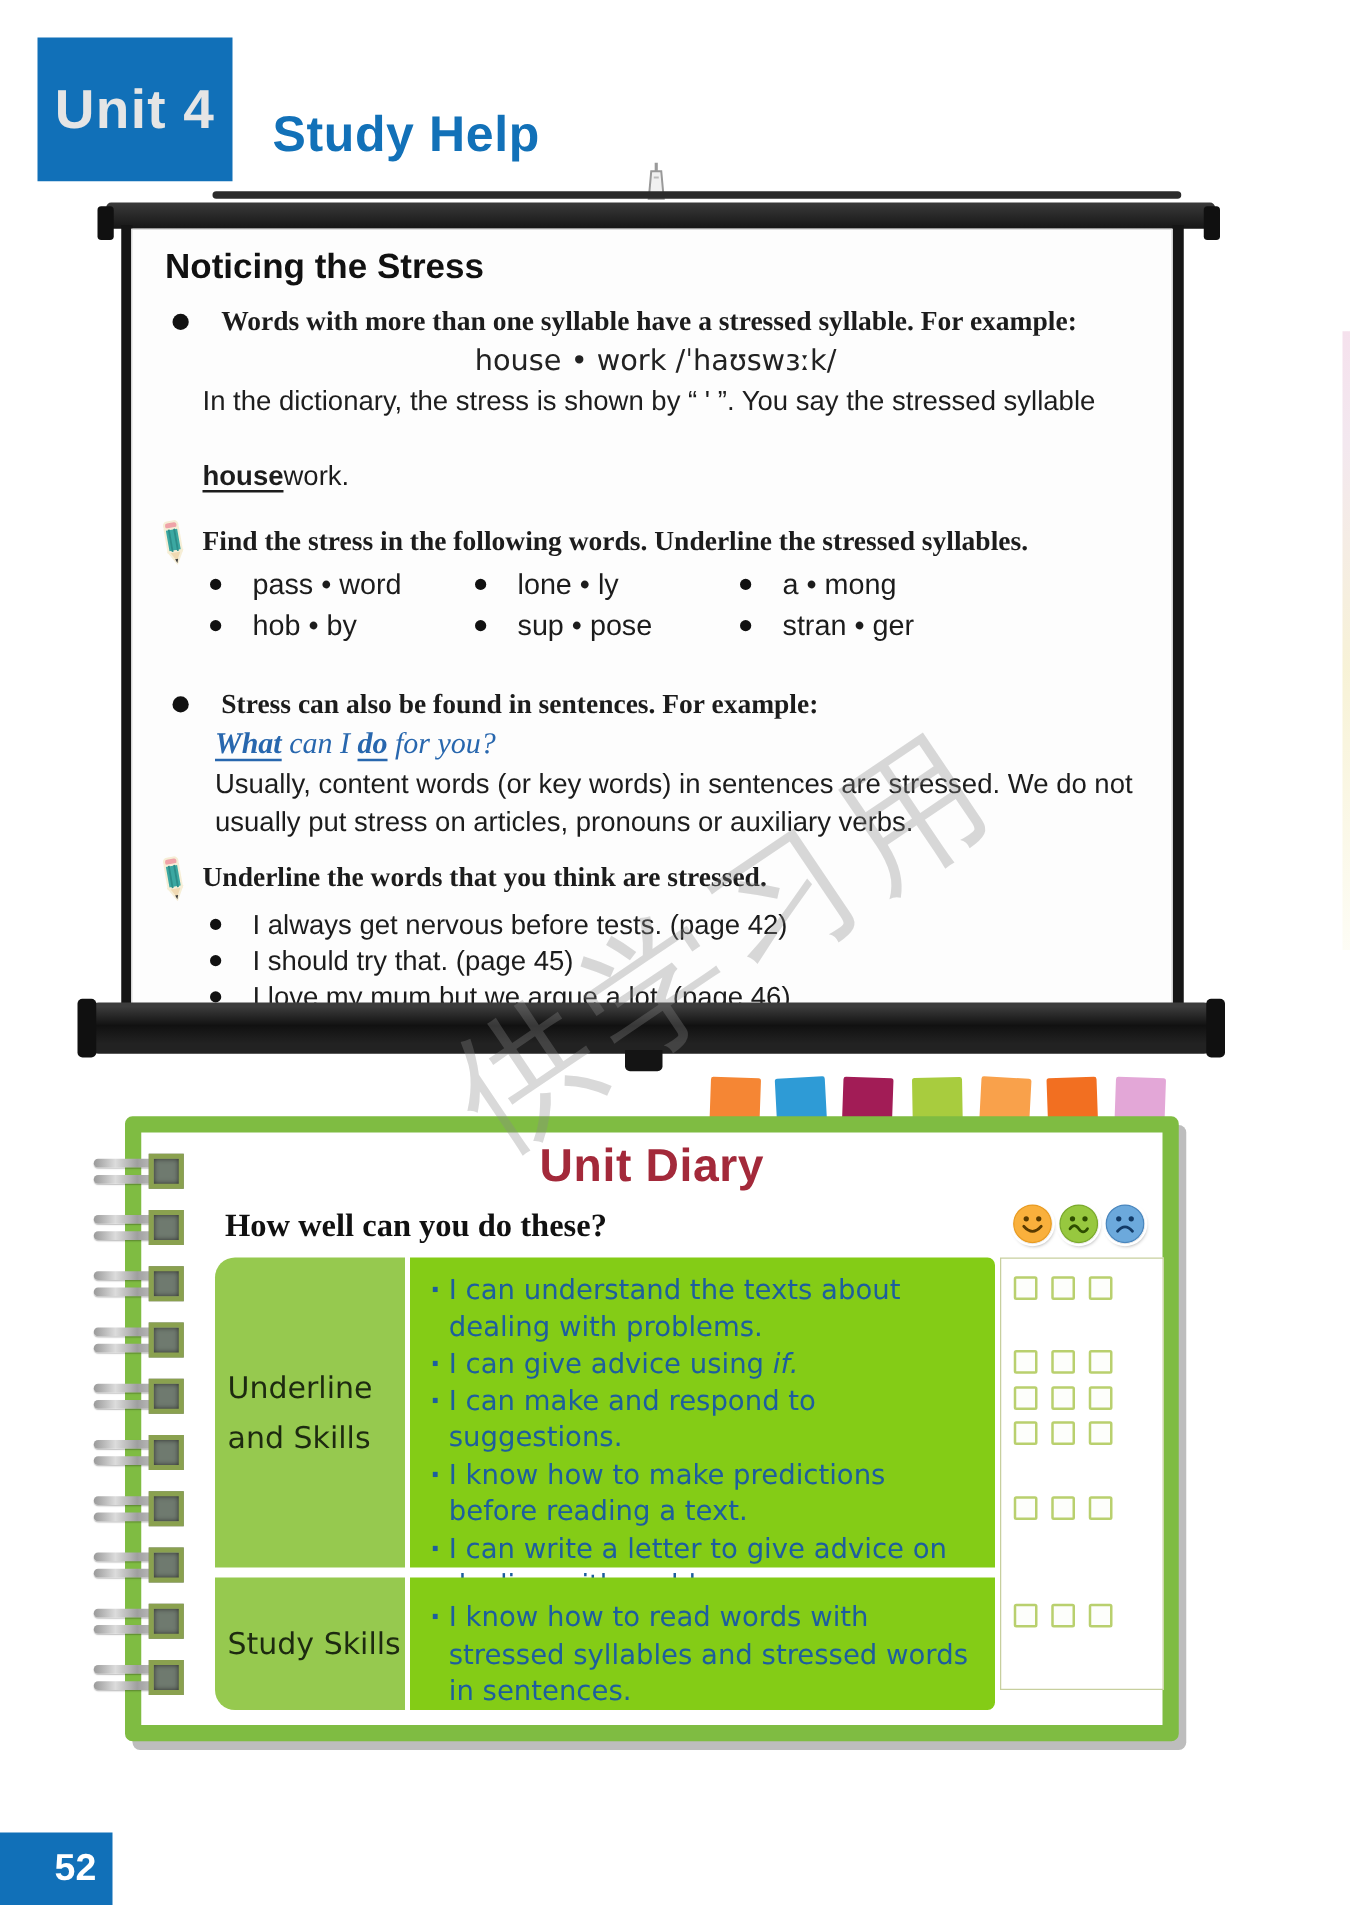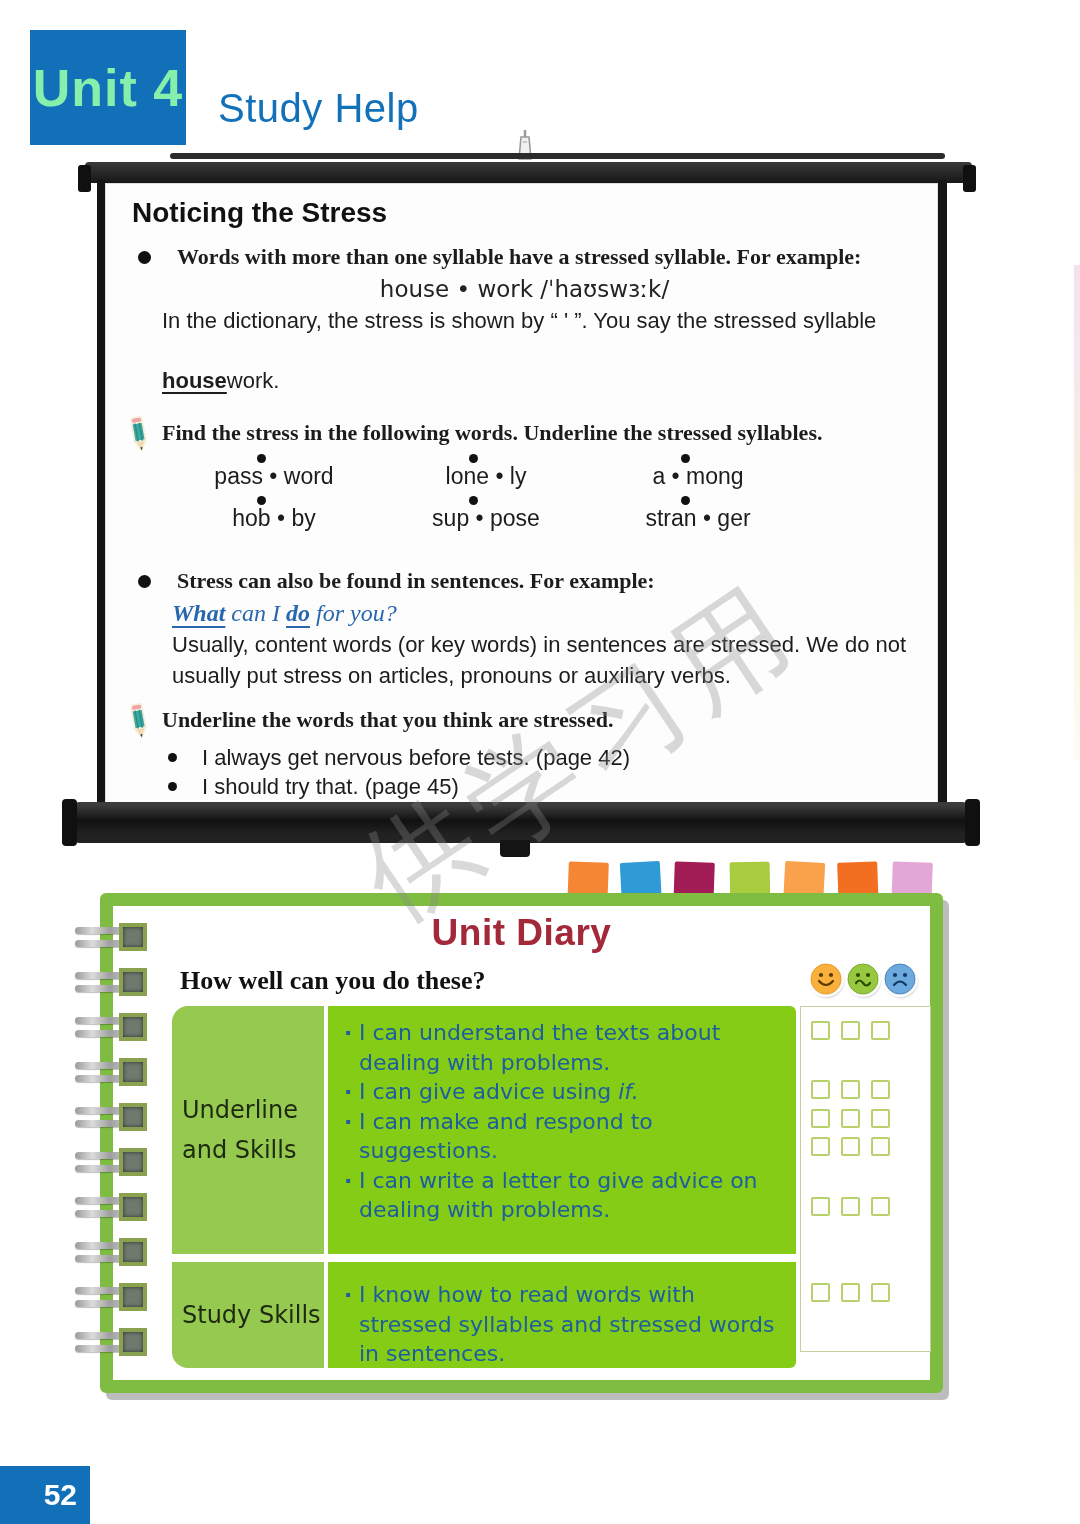--- a/index.html
+++ b/index.html
@@ -2,22 +2,22 @@
 <html><head>
 <meta charset="utf-8">
 <style>
   html,body{margin:0;padding:0;background:#ffffff;}
   .page{position:relative;width:1080px;height:1524px;background:#ffffff;overflow:hidden;
         font-family:"Liberation Sans",sans-serif;color:#1c1c1c;}
 
   
   .unit-box{position:absolute;left:30px;top:30px;width:156px;height:115px;background:#1170B8;
             display:flex;align-items:center;justify-content:center;}
-  .unit-box span{color:#86efac;font-size:52px;font-weight:bold;letter-spacing:1px;}
-  .page-title{position:absolute;left:218px;top:86px;font-size:40px;font-weight:normal;color:#1271B8;letter-spacing:.5px;}
+  .unit-box span{color:#e5e5e5;font-size:44px;font-weight:bold;letter-spacing:1px;}
+  .page-title{position:absolute;left:218px;top:86px;font-size:40px;font-weight:bold;color:#1271B8;letter-spacing:.5px;}
 
   
   .hook{position:absolute;left:516px;top:130px;width:18px;height:32px;}
   .thin-bar{position:absolute;left:170px;top:153px;width:775px;height:6px;background:#2b2b2b;border-radius:3px;}
   .top-bar{position:absolute;left:85px;top:162px;width:887px;height:21px;background:linear-gradient(#3a3a3a,#161616);border-radius:4px;}
   .cap{position:absolute;background:#101010;border-radius:3px;}
   .cap.tl{left:78px;top:165px;width:13px;height:27px;}
   .cap.tr{left:963px;top:165px;width:13px;height:27px;}
   .post{position:absolute;top:180px;width:9px;height:628px;background:#151515;}
   .post.l{left:97px;} .post.r{left:938px;}
@@ -33,21 +33,21 @@
   .screen-heading{margin:0;font-size:28px;line-height:34px;font-weight:bold;color:#111;}
   .point{display:flex;margin-top:12px;font-family:"Liberation Serif",serif;font-weight:bold;font-size:22px;line-height:30px;}
   .dot{flex:0 0 auto;width:13px;height:13px;border-radius:50%;background:#111;margin:9px 26px 0 6px;}
   .example-word{margin-top:4px;text-align:center;font-family:"DejaVu Sans",sans-serif;font-size:23px;color:#222;}
   .para{margin:4px 11px 0 30px;font-size:22px;line-height:30px;color:#1d1d1d;}
   .u{text-decoration:underline;text-underline-offset:4px;font-weight:bold;}
   .exercise{display:flex;align-items:flex-start;margin-top:22px;}
   .pencil{flex:0 0 auto;width:26px;height:36px;margin:-2px 10px 0 -6px;transform:rotate(-10deg);}
   .exercise .ex-text{font-family:"Liberation Serif",serif;font-weight:bold;font-size:22px;line-height:30px;}
   .wordgrid{display:grid;grid-template-columns:212px 212px 212px;row-gap:6px;margin:2px 0 0 36px;}
-  .wcell{display:flex;align-items:center;font-size:23px;flex-direction:column;}
+  .wcell{display:flex;align-items:center;font-size:23px;}
   .sdot{flex:0 0 auto;width:9px;height:9px;border-radius:50%;background:#111;margin-right:25px;}
   .blue-sentence{margin:4px 0 0 40px;font-family:"Liberation Serif",serif;font-style:italic;font-size:24px;color:#2867AE;}
   .blue-sentence .u{text-underline-offset:5px;}
   .para2{margin:2px 0 0 40px;font-size:22px;line-height:31px;}
   .slist{margin:4px 0 0 36px;}
   .slist .sitem{display:flex;align-items:center;font-size:22px;line-height:28px;height:29px;}
   .watermark{position:absolute;left:375px;top:815px;transform:rotate(-34deg);transform-origin:left center;
              font-family:"DejaVu Sans",sans-serif;font-size:112px;letter-spacing:12px;color:#8a8a8a;opacity:.32;
              white-space:nowrap;pointer-events:none;z-index:5;}
 
@@ -319,20 +319,21 @@
     </div>
 
     <div class="cell label-cell lab1">
       <span>Underline</span>
       <span>and Skills</span>
     </div>
     <div class="cell content-cell con1">
       <div class="d-item"><span>I can understand the texts about dealing with problems.</span><em></em></div>
       <div class="d-item"><span>I can give advice using </span><em>if.</em></div>
       <div class="d-item"><span>I can make and respond to suggestions.</span><em></em></div>
+      <div class="d-item"><span>I know how to make predictions before reading a text.</span><em></em></div>
       <div class="d-item"><span>I can write a letter to give advice on dealing with problems.</span><em></em></div>
     </div>
 
     <div class="cell label-cell lab2">
       <span>Study Skills</span>
     </div>
     <div class="cell content-cell con2">
       <div class="d-item"><span>I know how to read words with stressed syllables and stressed words in sentences.</span><em></em></div>
     </div>
 

